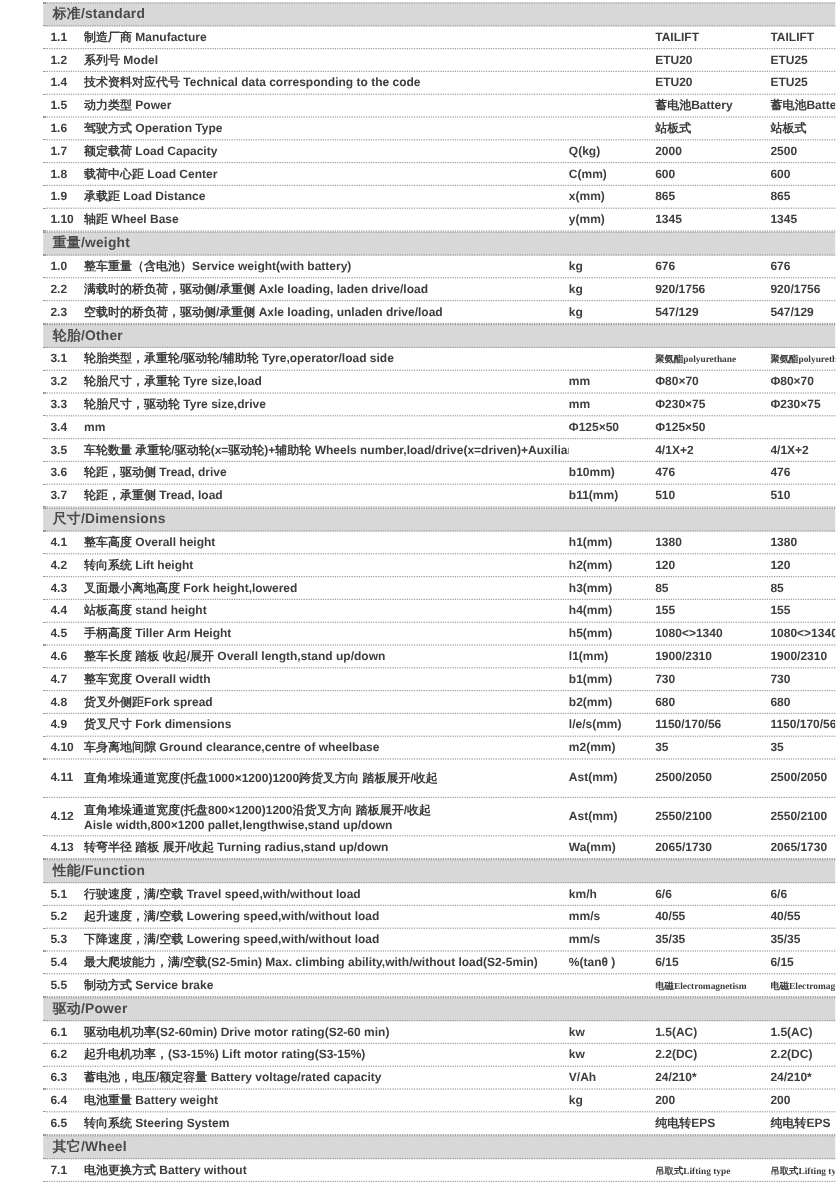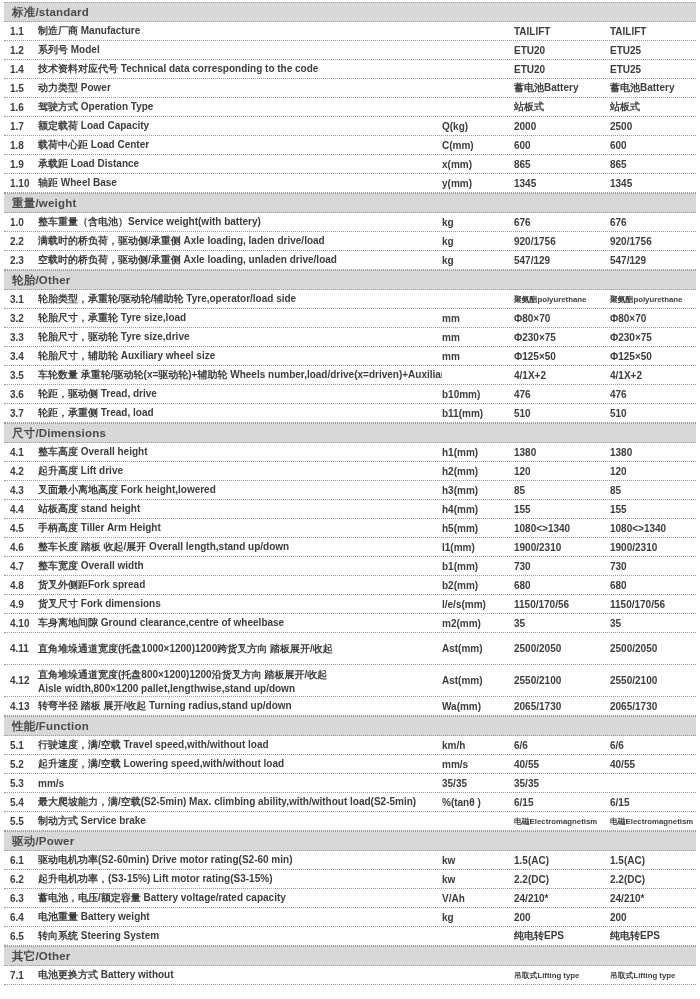--- a/index.html
+++ b/index.html
@@ -2,21 +2,21 @@
 <html><head>
 <meta charset="utf-8">
 <style>
   html,body{margin:0;padding:0;background:#ffffff;}
   body{
     width:700px;height:999px;overflow:hidden;
     font-family:"Liberation Sans","DejaVu Sans",sans-serif;
     color:#3d3d3d;
     -webkit-font-smoothing:antialiased;
   }
-  .sheet{padding:2px 4px 0 4px;}
+  .sheet{padding:2px 4px 0 4px;margin-left:32px;}
   .section-bar{
     background:#d8d8d8;
     border-top:1px dotted #9a9a9a;
     border-bottom:1px dotted #9a9a9a;
     height:18px;line-height:18px;
     padding-left:8px;
     font-size:11.5px;font-weight:600;color:#4a4a4a;
     letter-spacing:0.2px;
   }
   .row{
@@ -28,21 +28,21 @@
     padding-left:6px;
     font-size:10px;font-weight:600;color:#3d3d3d;
   }
   .row.two-line{min-height:31px;}
   .cell{overflow:hidden;white-space:nowrap;}
   .cell.num{font-size:10px;}
   .cell.desc{padding-right:4px;}
   .cell.desc .l2{margin-top:1px;}
   .cell.unit{font-size:10px;}
   .cell.val{font-size:10px;}
-  .cell.val.small{font-size:7.8px;}
+  .cell.val.small{font-size:7.8px;font-family:Liberation Serif, serif;}
 </style>
 </head>
 <body>
 
 <div class="sheet">
   <div>
       <div class="section-bar">标准/standard</div>
       <div class="row">
         <div class="cell num">1.1</div>
         <div class="cell desc">制造厂商  Manufacture</div>
@@ -145,21 +145,20 @@
       </div>
       <div class="row">
         <div class="cell num">3.3</div>
         <div class="cell desc">轮胎尺寸，驱动轮 Tyre size,drive</div>
         <div class="cell unit">mm</div>
         <div class="cell val">Φ230×75</div>
         <div class="cell val">Φ230×75</div>
       </div>
       <div class="row">
         <div class="cell num">3.4</div>
-        <div class="cell desc">轮胎尺寸，辅助轮 Auxiliary wheel size</div>
         <div class="cell unit">mm</div>
         <div class="cell val">Φ125×50</div>
         <div class="cell val">Φ125×50</div>
       </div>
       <div class="row">
         <div class="cell num">3.5</div>
         <div class="cell desc">车轮数量 承重轮/驱动轮(x=驱动轮)+辅助轮 Wheels number,load/drive(x=driven)+Auxiliary</div>
         <div class="cell unit"></div>
         <div class="cell val">4/1X+2</div>
         <div class="cell val">4/1X+2</div>
@@ -181,21 +180,21 @@
       <div class="section-bar">尺寸/Dimensions</div>
       <div class="row">
         <div class="cell num">4.1</div>
         <div class="cell desc">整车高度 Overall height</div>
         <div class="cell unit">h1(mm)</div>
         <div class="cell val">1380</div>
         <div class="cell val">1380</div>
       </div>
       <div class="row">
         <div class="cell num">4.2</div>
-        <div class="cell desc">起升高度 Lift drive</div>
+        <div class="cell desc">转向系统 Lift height</div>
         <div class="cell unit">h2(mm)</div>
         <div class="cell val">120</div>
         <div class="cell val">120</div>
       </div>
       <div class="row">
         <div class="cell num">4.3</div>
         <div class="cell desc">叉面最小离地高度  Fork height,lowered</div>
         <div class="cell unit">h3(mm)</div>
         <div class="cell val">85</div>
         <div class="cell val">85</div>
@@ -285,20 +284,21 @@
       </div>
       <div class="row">
         <div class="cell num">5.2</div>
         <div class="cell desc">起升速度，满/空载  Lowering speed,with/without load</div>
         <div class="cell unit">mm/s</div>
         <div class="cell val">40/55</div>
         <div class="cell val">40/55</div>
       </div>
       <div class="row">
         <div class="cell num">5.3</div>
+        <div class="cell desc">下降速度，满/空载  Lowering speed,with/without load</div>
         <div class="cell unit">mm/s</div>
         <div class="cell val">35/35</div>
         <div class="cell val">35/35</div>
       </div>
       <div class="row">
         <div class="cell num">5.4</div>
         <div class="cell desc">最大爬坡能力，满/空载(S2-5min)  Max. climbing ability,with/without load(S2-5min)</div>
         <div class="cell unit">%(tanθ )</div>
         <div class="cell val">6/15</div>
         <div class="cell val">6/15</div>
@@ -339,21 +339,21 @@
         <div class="cell val">200</div>
         <div class="cell val">200</div>
       </div>
       <div class="row">
         <div class="cell num">6.5</div>
         <div class="cell desc">转向系统  Steering System</div>
         <div class="cell unit"></div>
         <div class="cell val">纯电转EPS</div>
         <div class="cell val">纯电转EPS</div>
       </div>
-      <div class="section-bar">其它/Other</div>
+      <div class="section-bar">其它/Wheel</div>
       <div class="row">
         <div class="cell num">7.1</div>
         <div class="cell desc">电池更换方式 Battery without</div>
         <div class="cell unit"></div>
         <div class="cell val small">吊取式Lifting type</div>
         <div class="cell val small">吊取式Lifting type</div>
       </div>
     </div>
 </div>
 

